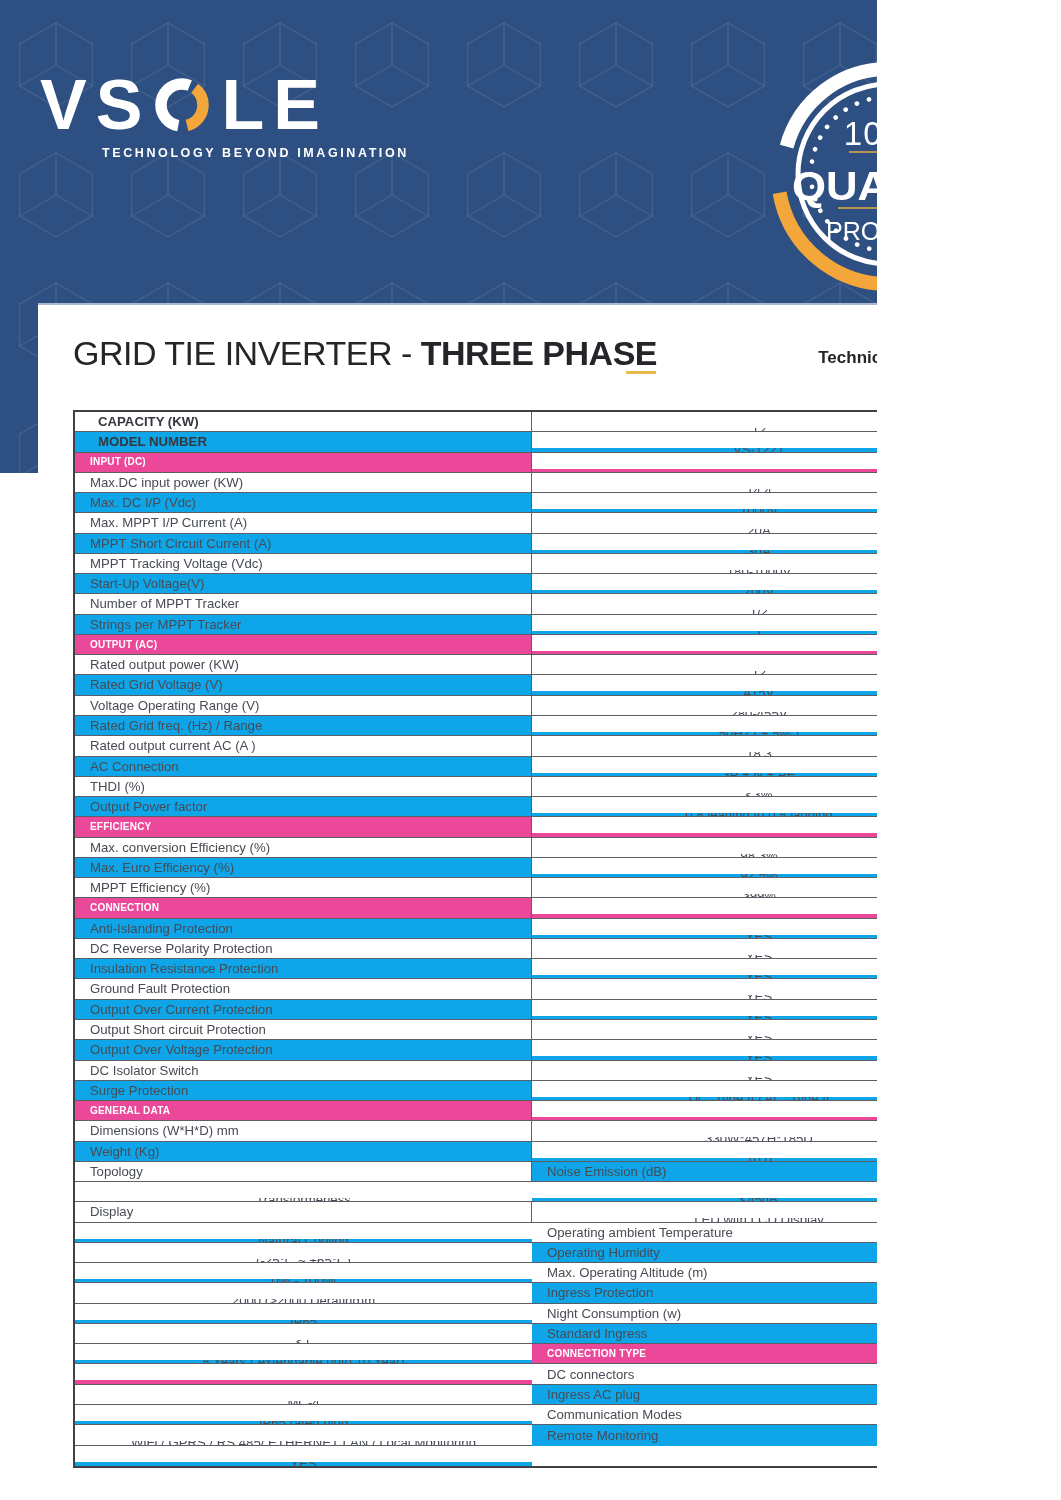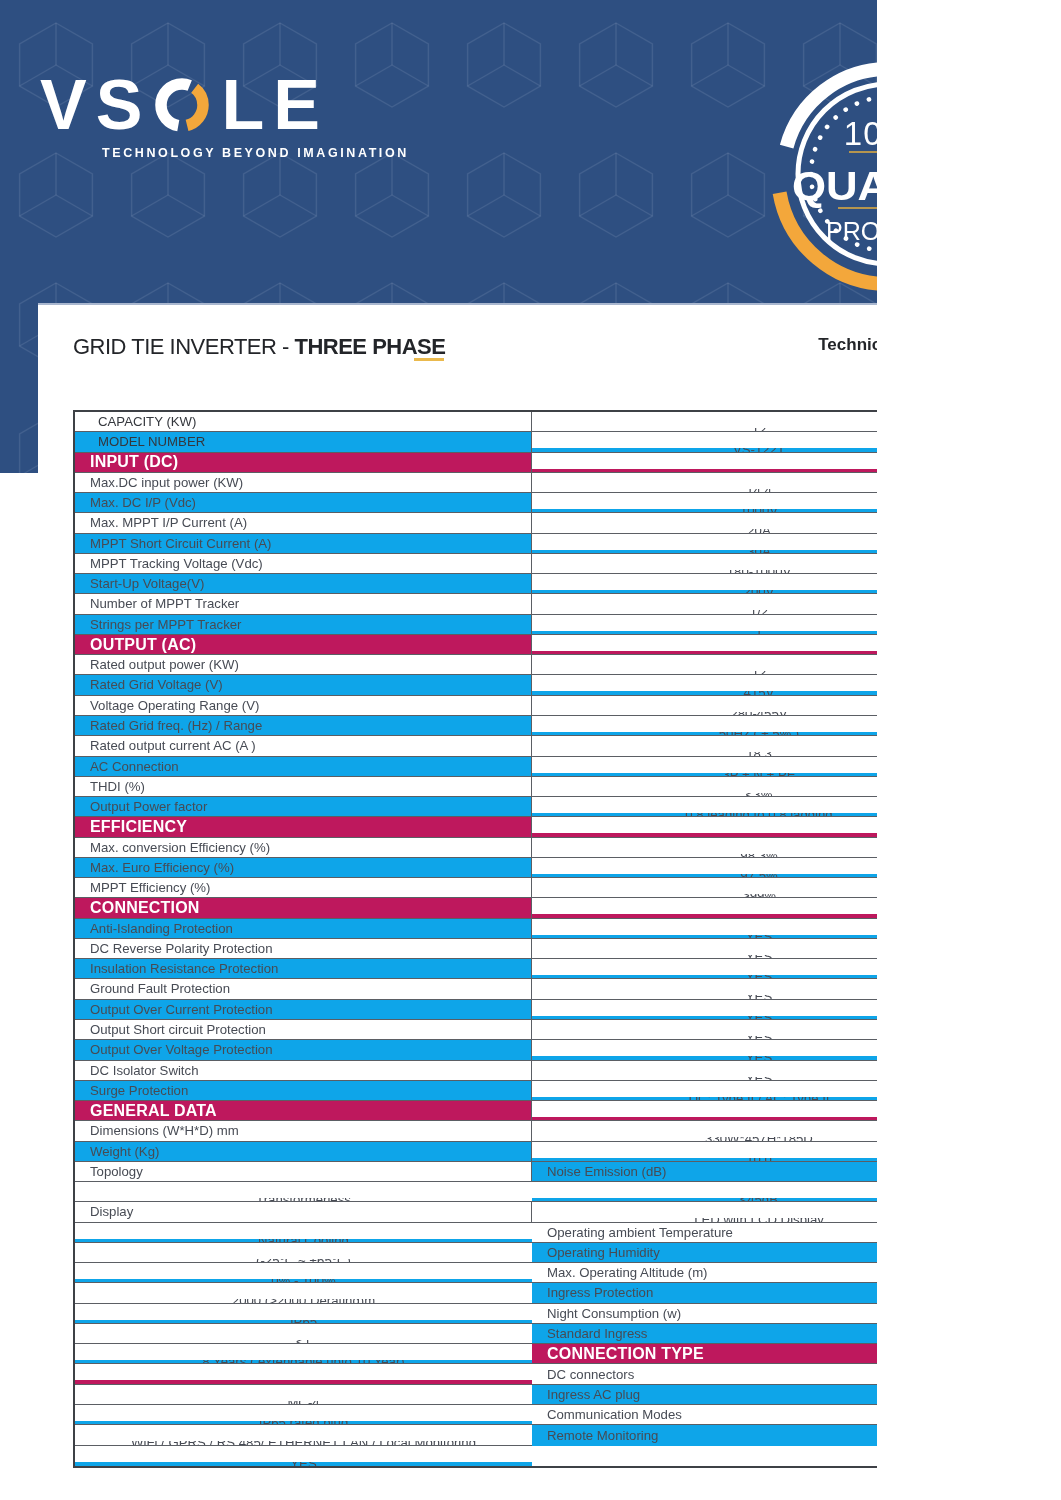--- a/index.html
+++ b/index.html
@@ -14,37 +14,37 @@
   
   .logo-block{position:absolute;left:40px;top:76px;}
   .logo-row{display:flex;align-items:center;color:#fff;}
   .logo-text{font-size:70px;font-weight:700;letter-spacing:9px;line-height:58px;color:#ffffff;}
   .logo-o{width:58px;height:58px;margin:0 10px 0 2px;}
   .tagline{margin-top:12px;margin-left:62px;font-size:12.5px;font-weight:700;letter-spacing:2.6px;color:#ffffff;white-space:nowrap;}
   
   .badge{position:absolute;left:766px;top:52px;}
   
   .title-row{position:absolute;left:73px;top:334px;width:915px;display:flex;justify-content:space-between;align-items:flex-end;}
-  .doc-title{font-size:22px;letter-spacing:-0.5px;color:#232529;font-weight:400;white-space:nowrap;}
+  .doc-title{font-size:34px;letter-spacing:-0.5px;color:#232529;font-weight:400;white-space:nowrap;}
   .doc-title .bold{font-weight:800;position:relative;}
   .doc-title .bold::after{content:"";position:absolute;right:1px;bottom:-2px;width:30px;height:3px;background:#eab94d;}
   .doc-type{font-size:17px;font-weight:700;color:#232529;padding-bottom:5px;white-space:nowrap;}
   
   .spec-table{
     position:absolute;left:73px;top:410px;width:915px;
     display:grid;grid-template-columns:457px 1fr;grid-auto-rows:20.27px;
     border:2px solid #3e4146;box-sizing:border-box;background:#fff;
   }
   .c{display:flex;align-items:center;font-size:13.2px;color:#474b54;
      border-bottom:1px solid #5b5e64;box-sizing:border-box;overflow:hidden;white-space:nowrap;line-height:1;}
   .c.lab{padding-left:15px;border-right:1px solid #5b5e64;}
   .c.val{justify-content:center;margin-top:16px;}
   .c.alt{background:#0ea5e9;}
-  .c.sec{background:#be185d;color:#ffffff;font-weight:700;font-size:16px;letter-spacing:0.2px;}
-  .c.b{font-weight:400;color:#34373d;padding-left:23px;}
+  .c.sec{background:#ec4899;color:#ffffff;font-weight:700;font-size:10px;letter-spacing:0.2px;}
+  .c.b{font-weight:700;color:#34373d;padding-left:23px;}
   .c.last{border-bottom:none;}
 </style>
 </head>
 <body>
 
 <div class="page">
 
   <div class="blue-area">
     <svg class="pattern" width="1061" height="473">
       <defs>

